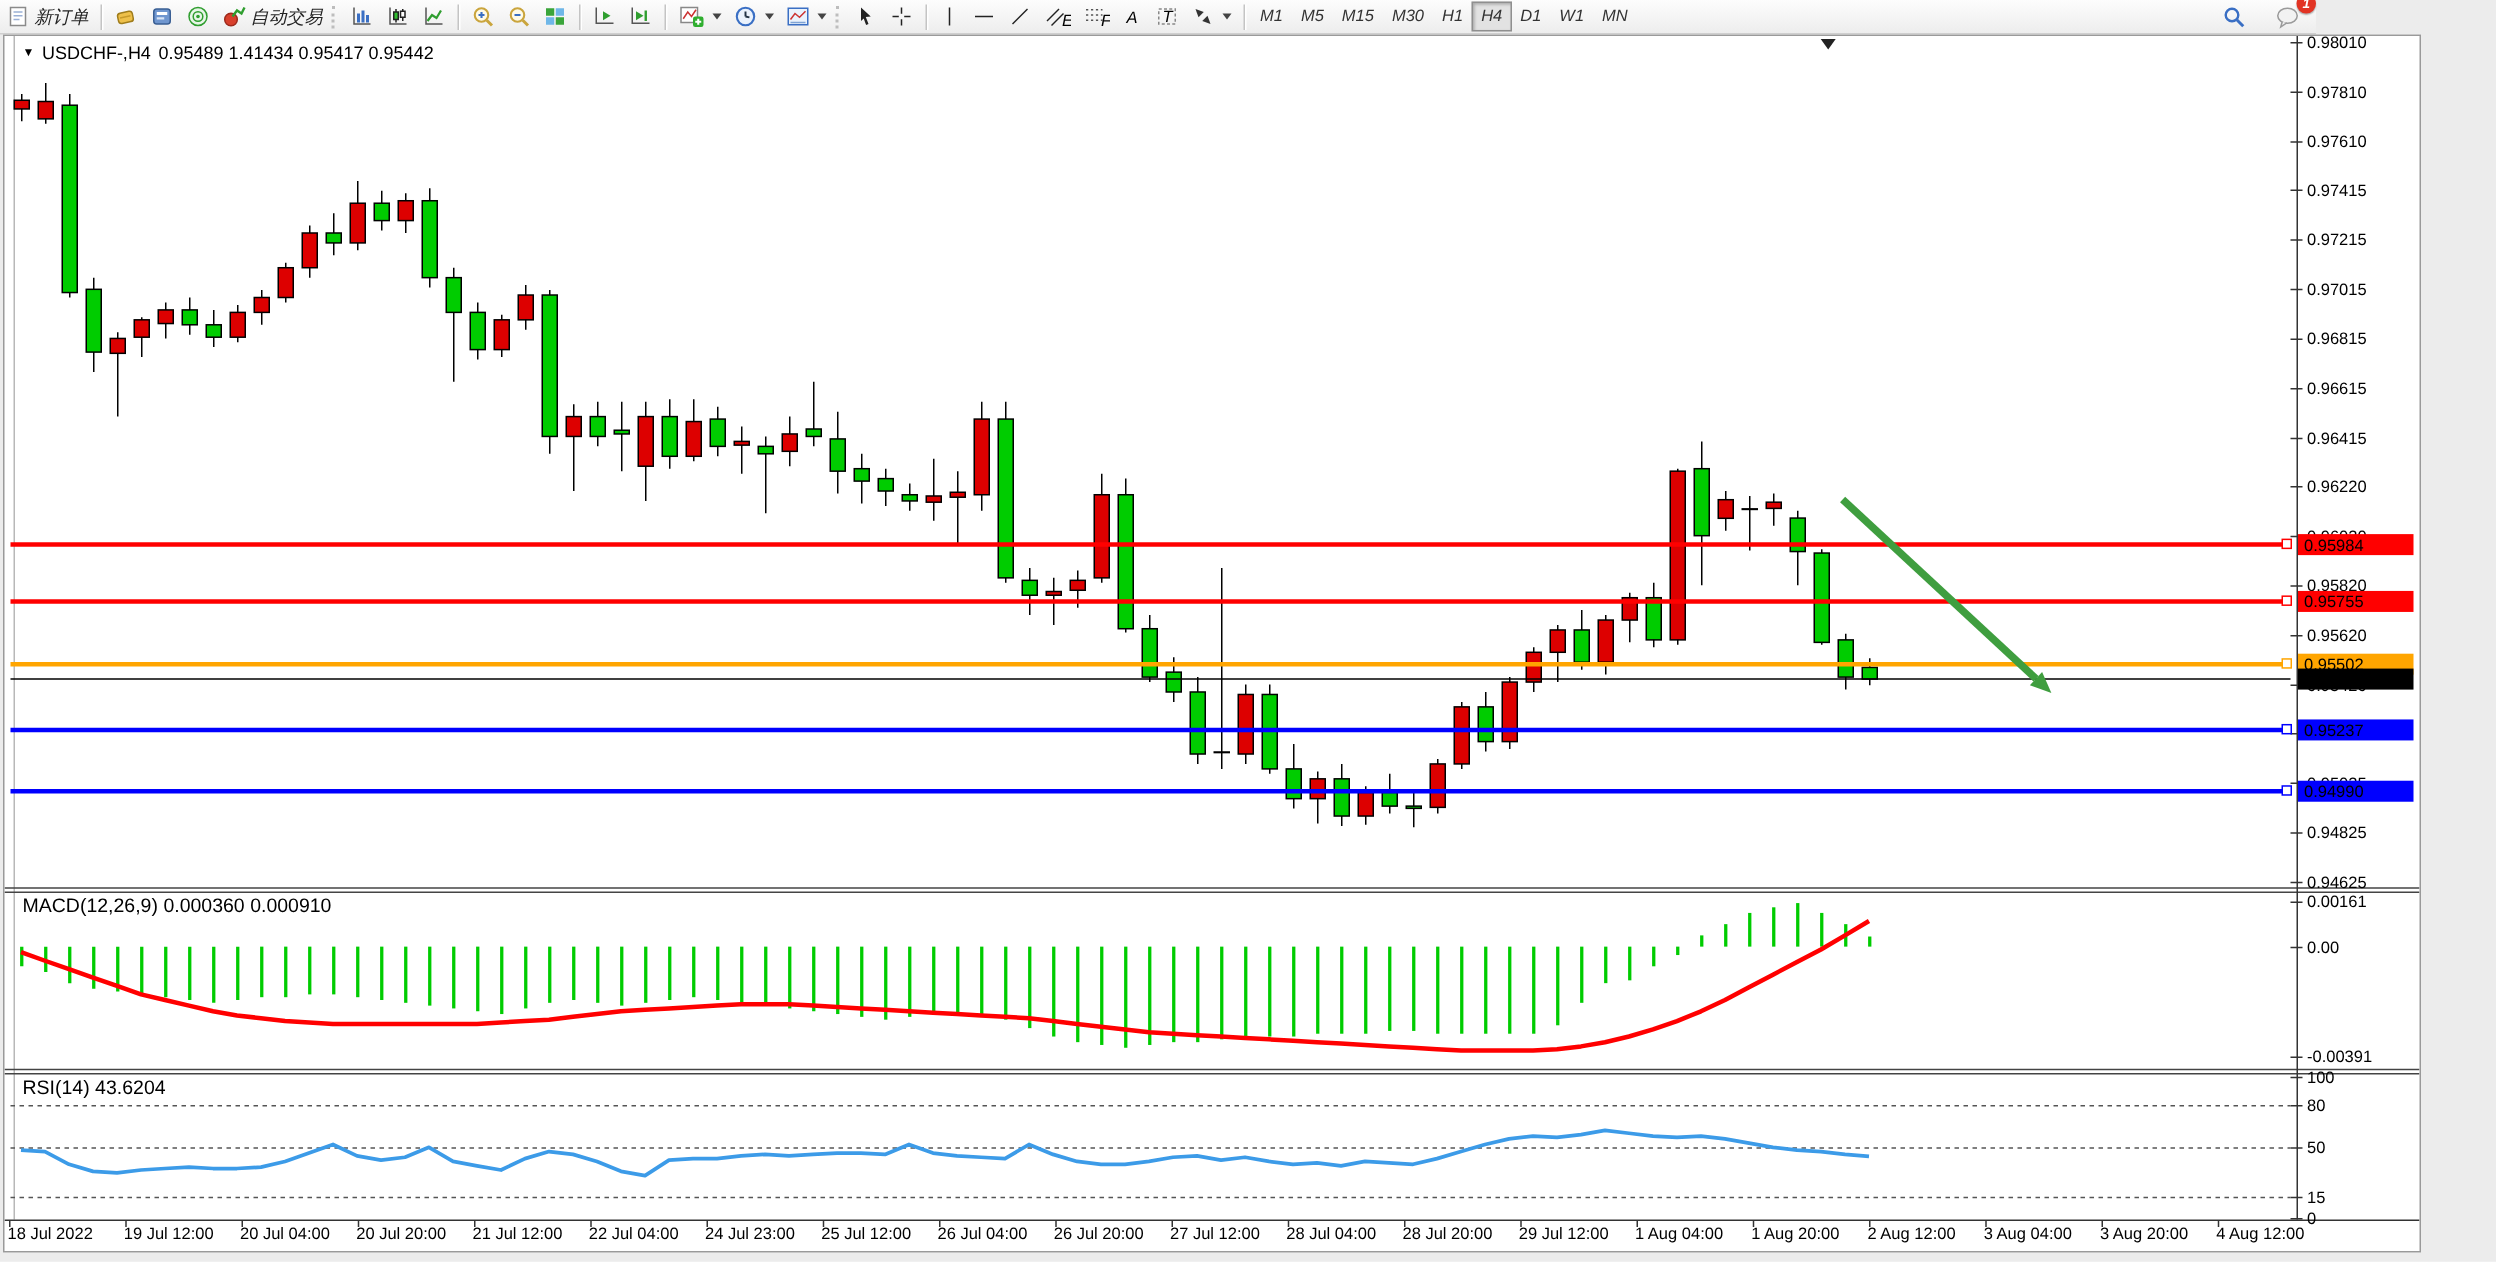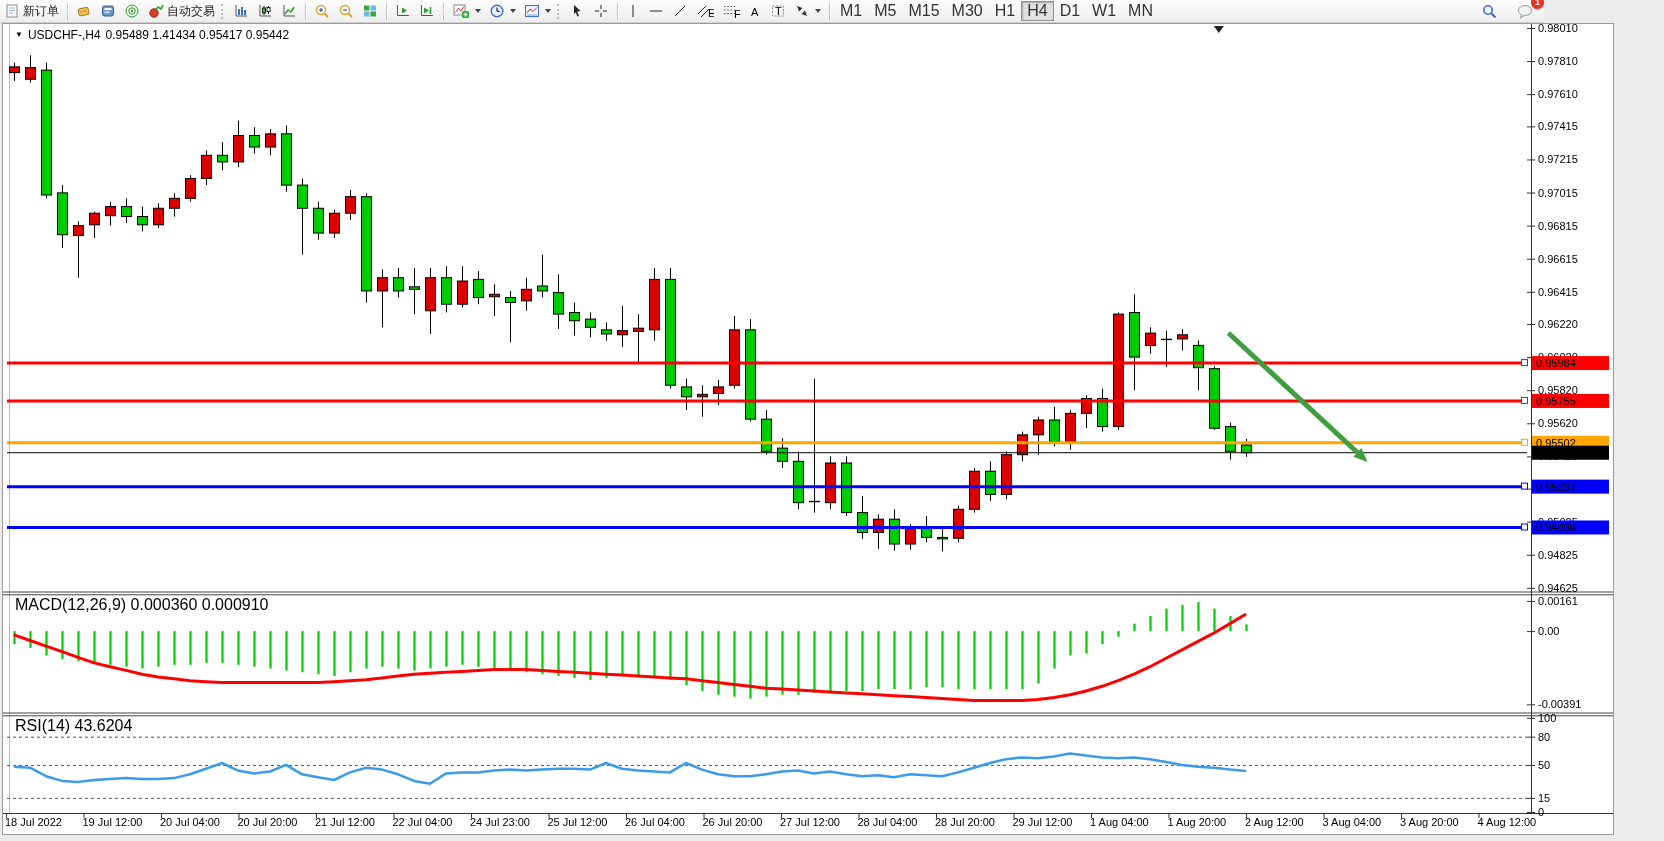--- a/index.html
+++ b/index.html
@@ -1,37 +1,37 @@
 <!DOCTYPE html>
 <html><head>
 <meta charset="utf-8">
 <style>
   html,body{margin:0;padding:0;width:1664px;height:841px;overflow:hidden;
     background:#ececec;font-family:"Liberation Sans","DejaVu Sans",sans-serif;}
   
   .toolbar{position:absolute;left:0;top:0;width:1544px;height:23px;
     background:linear-gradient(#fdfdfd,#ededed);border-bottom:1px solid #cfcfcf;
-    display:flex;align-items:center;font-size:12px;color:#222;box-sizing:border-box;}
+    display:flex;align-items:center;font-size:12px;color:#222;box-sizing:border-box;font-style:italic;}
   .tb-btn{height:20px;display:flex;align-items:center;gap:3px;padding:0 3px;border:1px solid transparent;border-radius:2px;}
   .tb-btn svg{display:block;}
   .sep{width:1px;height:17px;background:#c4c4c4;box-shadow:1px 0 0 #ffffff;margin:0 4px;flex:none;}
   .grip{width:2px;height:15px;border-left:2px dotted #bdbdbd;margin:0 4px 0 2px;flex:none;}
   .caret{width:0;height:0;border-left:3px solid transparent;border-right:3px solid transparent;border-top:4px solid #444;margin-left:2px;}
-  .tf-btn{height:18px;padding:0 5px;font-size:16px;color:#333;display:flex;align-items:center;border:1px solid transparent;}
+  .tf-btn{height:18px;padding:0 5px;font-size:11px;color:#333;display:flex;align-items:center;border:1px solid transparent;}
   .tf-btn.active{background:#e2e2e2;border:1px solid #8f8f8f;box-shadow:inset 1px 1px 2px rgba(0,0,0,.25);}
   .tb-right{margin-left:auto;display:flex;align-items:center;margin-right:6px;}
   .chat-wrap{position:relative;margin-left:10px;}
   .badge{position:absolute;top:-5px;right:-7px;min-width:13px;height:13px;border-radius:7px;
     background:#e23424;color:#fff;font-size:9px;line-height:13px;text-align:center;font-weight:bold;box-shadow:0 1px 1px rgba(0,0,0,.3);}
   
   .chart-window{position:absolute;left:2px;top:23px;width:1612px;height:812px;background:#fff;
     border:1px solid #9a9a9a;box-sizing:border-box;}
   .chart-window svg{display:block;position:absolute;left:0;top:0;}
   svg text{font-family:"Liberation Sans","DejaVu Sans",sans-serif;font-size:11px;fill:#000;}
-  .overlay-label{position:absolute;font-size:16px;color:#000;white-space:nowrap;z-index:5;}
+  .overlay-label{position:absolute;font-size:13px;color:#000;white-space:nowrap;z-index:5;}
   .title-label{left:12px;top:4px;font-size:12px;display:flex;align-items:center;gap:5px;}
   .collapse{font-size:8px;line-height:1;}
   .macd-label{left:12px;top:572px;}
   .rsi-label{left:12px;top:693px;}
 </style>
 </head>
 <body>
 
 <div class="toolbar">
   <div class="tb-btn">

